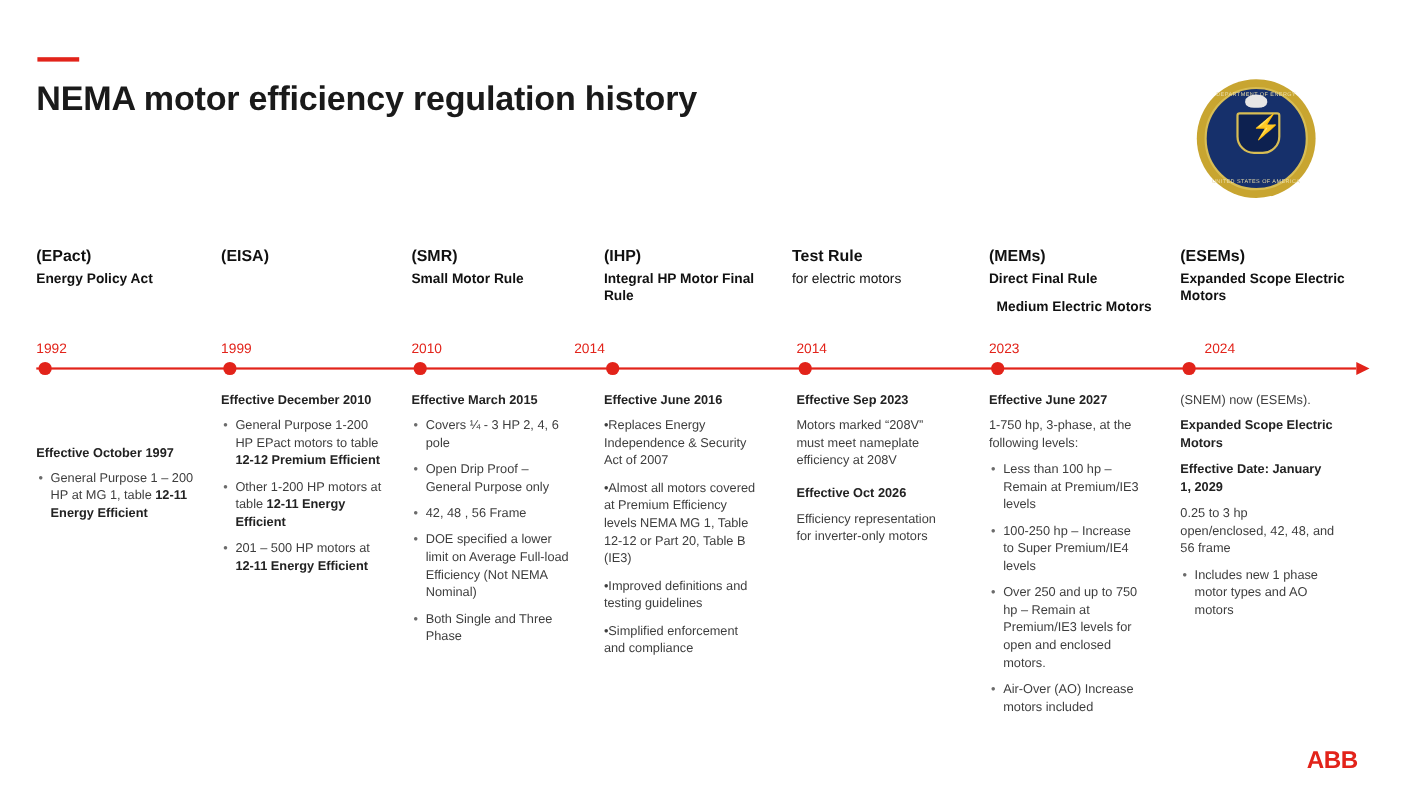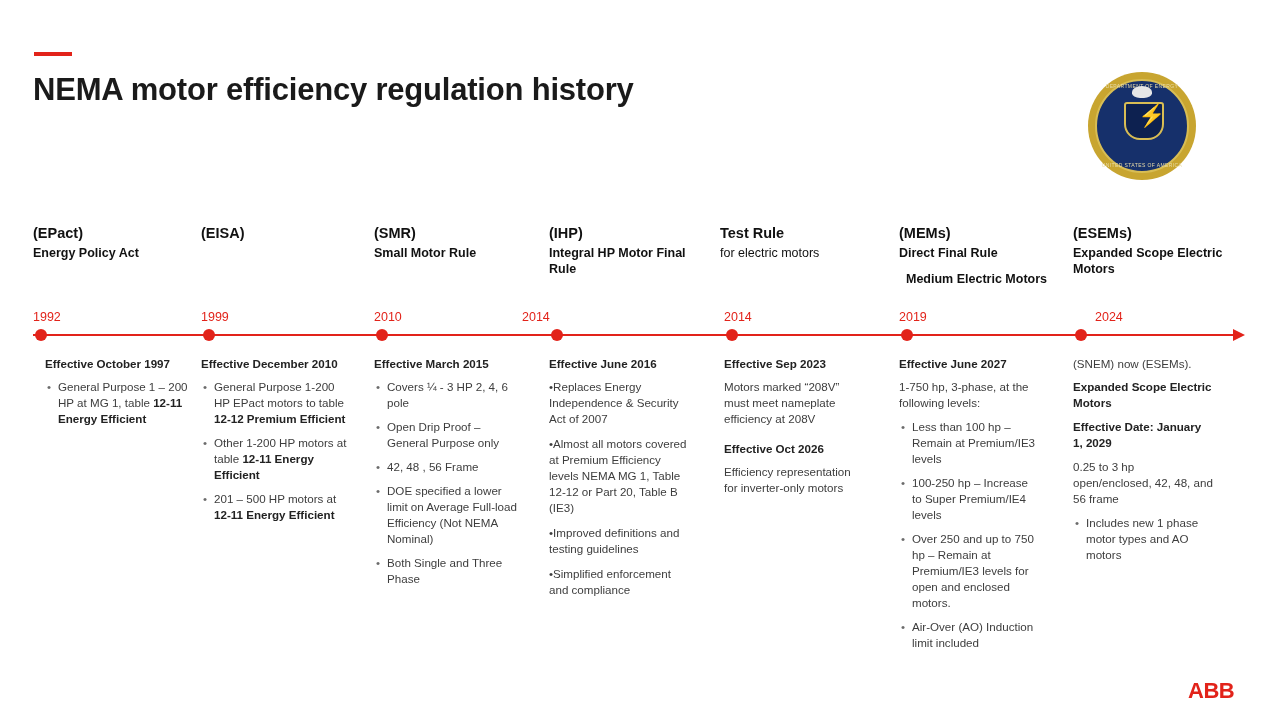--- a/index.html
+++ b/index.html
@@ -240,21 +240,21 @@
 
   <div class="timeline-line"></div>
   <div class="timeline-arrow"></div>
 
   <div class="col" style="left:33px; width:150px;">
     <div class="col-head">(EPact)</div>
     <div class="col-sub">Energy Policy Act</div>
   </div>
   <div class="year" style="left:33px;">1992</div>
   <div class="dot" style="left:35px;"></div>
-  <div class="body" style="left:45px; width:146px;">
+  <div class="body" style="left:33px; width:146px;margin-top:48px;">
     <span class="eff">Effective October 1997</span>
     <ul>
       <li>General Purpose 1 – 200 HP at MG 1, table <span class="b">12-11 Energy Efficient</span></li>
     </ul>
   </div>
 
   <div class="col" style="left:201px; width:150px;">
     <div class="col-head">(EISA)</div>
   </div>
   <div class="year" style="left:201px;">1999</div>
@@ -312,30 +312,30 @@
     <p>Motors marked “208V” must meet nameplate efficiency at 208V</p>
     <span class="eff" style="margin-top:14px;">Effective Oct 2026</span>
     <p>Efficiency representation for inverter-only motors</p>
   </div>
 
   <div class="col" style="left:899px; width:155px;">
     <div class="col-head">(MEMs)</div>
     <div class="col-sub">Direct Final Rule</div>
     <div class="col-sub2">Medium Electric Motors</div>
   </div>
-  <div class="year" style="left:899px;">2019</div>
+  <div class="year" style="left:899px;">2023</div>
   <div class="dot" style="left:901px;"></div>
   <div class="body" style="left:899px; width:140px;">
     <span class="eff">Effective June 2027</span>
     <p>1-750 hp, 3-phase, at the following levels:</p>
     <ul>
       <li>Less than 100 hp – Remain at Premium/IE3 levels</li>
       <li>100-250 hp – Increase to Super Premium/IE4 levels</li>
       <li>Over 250 and up to 750 hp – Remain at Premium/IE3 levels for open and enclosed motors.</li>
-      <li>Air-Over (AO) Induction limit included</li>
+      <li>Air-Over (AO) Increase motors included</li>
     </ul>
   </div>
 
   <div class="col" style="left:1073px; width:150px;">
     <div class="col-head">(ESEMs)</div>
     <div class="col-sub">Expanded Scope Electric Motors</div>
   </div>
   <div class="year" style="left:1095px;">2024</div>
   <div class="dot" style="left:1075px;"></div>
   <div class="body" style="left:1073px; width:140px;">

